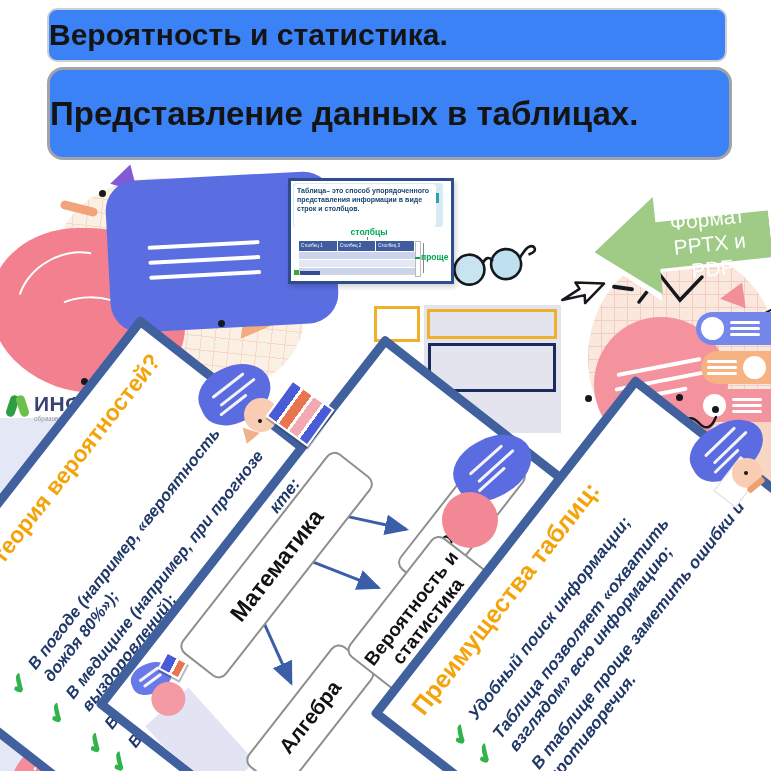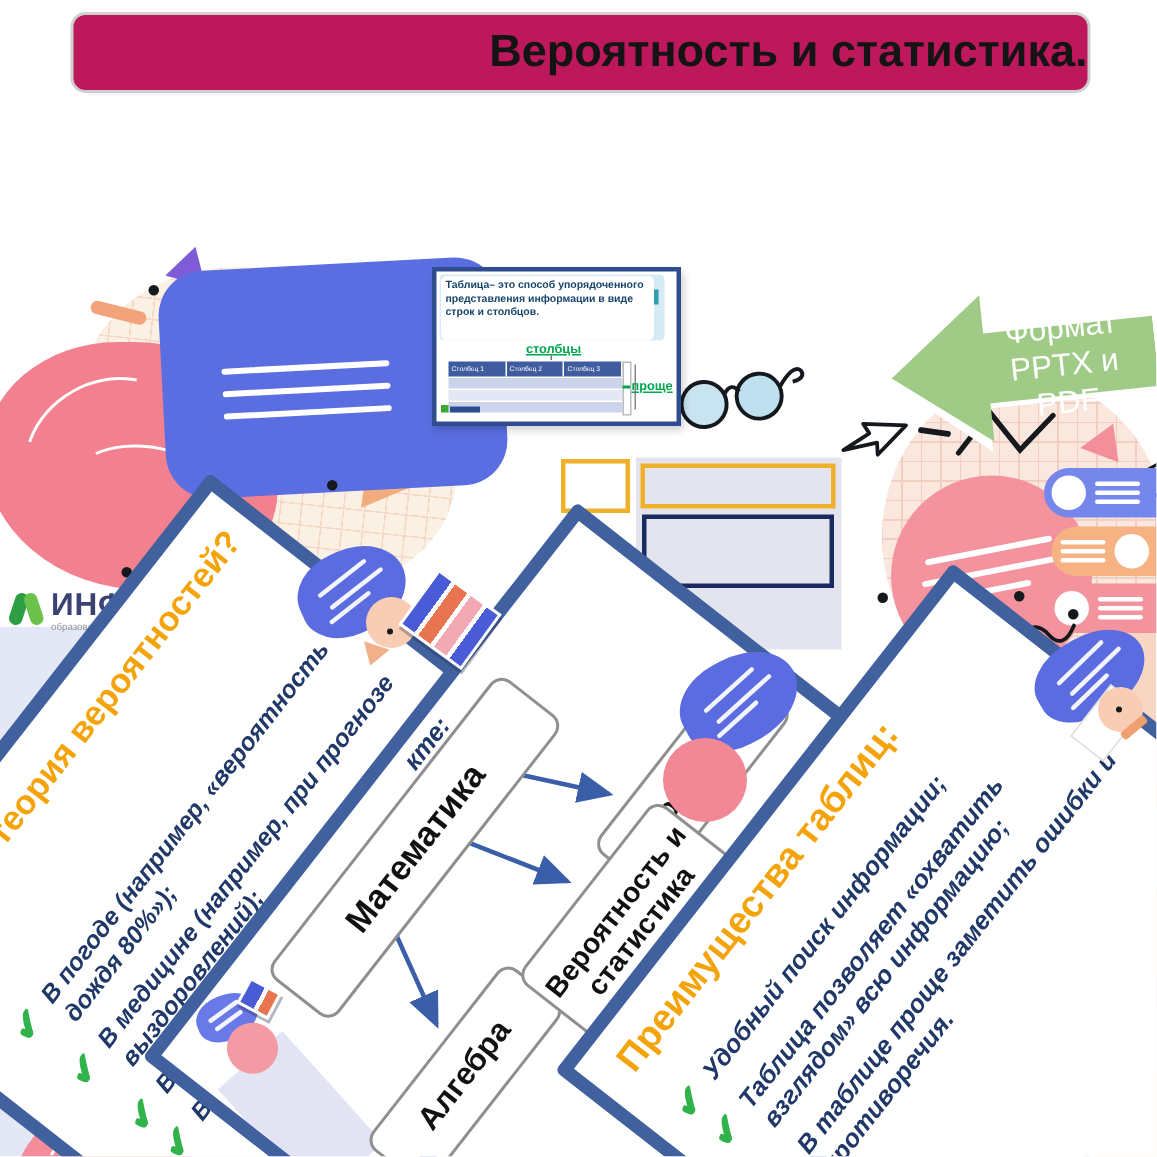--- a/index.html
+++ b/index.html
@@ -1,21 +1,21 @@
 <!DOCTYPE html>
 <html><head>
 <meta charset="utf-8">
 <style>
   html,body{margin:0;padding:0;background:#fff;}
   .stage{position:relative;width:771px;height:771px;overflow:hidden;background:#fff;
          font-family:"Liberation Sans",sans-serif;}
   .abs{position:absolute;}
 
   
-  .banner{position:absolute;background:#be185d;display:flex;align-items:center;justify-content:flex-end;
+  .banner{position:absolute;background:#3b82f6;display:flex;align-items:center;justify-content:flex-start;
           color:#141414;font-weight:700;text-align:center;}
   #banner1{left:47px;top:8px;width:676px;height:50px;border:2px solid #CFCFCF;border-radius:10px;font-size:30px;z-index:20;}
   #banner2{left:47px;top:67px;width:679px;height:87px;border:3px solid #A0A3A8;border-radius:16px;font-size:33px;z-index:20;}
 
   
   .lavender{background:#E4E7F6;}
   #lav-left{left:0;top:418px;width:250px;height:353px;z-index:0;}
   #grid-blob{left:52px;top:180px;width:255px;height:210px;z-index:1;border-radius:45% 55% 40% 60%;
      background-color:#FBF0E4;transform:rotate(6deg);
      background-image:repeating-linear-gradient(0deg,#F5D9C6 0 1px,transparent 1px 14px),
@@ -63,21 +63,21 @@
   .logo-name{font-size:21px;font-weight:800;color:#3A4273;letter-spacing:.5px;line-height:22px;}
   .logo-sub{font-size:6.5px;color:#9A9A9A;}
 
   
   #preview{left:288px;top:178px;width:160px;height:100px;border:3px solid #2F4D8E;background:#fff;z-index:6;
      box-shadow:2px 3px 5px rgba(0,0,0,.18);}
   #pv-panel{left:2px;top:2px;width:150px;height:44px;background:#D7EBF5;border-radius:3px;}
   #pv-text{left:1px;top:1px;width:136px;height:39px;background:#fff;border-radius:4px;padding:2px 3px;
      font-size:7px;font-weight:700;color:#17456E;line-height:1.3;}
   #pv-cursor{left:143px;top:10px;width:2.5px;height:10px;background:#2E9FB0;}
-  .pv-green{color:#00A651;font-weight:700;font-size:8.5px;text-decoration:underline;}
+  .pv-green{color:#00A651;font-weight:700;font-size:8.5px;}
   #pv-cols{left:28px;top:46px;width:100px;text-align:center;}
   #pv-tickv{left:76px;top:56px;width:1px;height:3px;background:#777;}
   #pv-table{left:8px;top:60px;width:116px;}
   #pv-head{display:flex;height:10px;background:#3F5C9F;}
   #pv-head div{flex:1;border-right:1px solid #fff;color:#fff;font-size:4.5px;line-height:10px;padding-left:2px;overflow:hidden;white-space:nowrap;}
   .pv-row{height:7px;margin-top:1px;}
   #pv-scroll{left:124px;top:60px;width:4px;height:34px;background:#fff;border:1px solid #BBB;}
   #pv-brk{left:132px;top:62px;width:1px;height:30px;background:#888;}
   #pv-dash{left:124px;top:76px;width:5px;height:1.5px;background:#00A651;}
   #pv-rows{left:130px;top:71px;}
@@ -354,14 +354,17 @@
     </div>
     <div class="abs" style="left:716px;top:468px;width:42px;height:26px;background:#fff;border:1px solid #DDD;transform:rotate(-52deg);"></div>
     <div class="face" style="left:732px;top:458px;width:30px;height:30px;"></div>
     <div class="eye" style="left:744px;top:471px;"></div>
     <div class="abs" style="left:746px;top:482px;width:20px;height:6px;background:#F0A070;border-radius:2px;transform:rotate(-40deg);"></div>
   </div>
 
   <div class="banner" id="banner1">
     <span>Вероятность и статистика.</span>
   </div>
+  <div class="banner" id="banner2">
+    <span>Представление данных в таблицах.</span>
+  </div>
 
 </div>
 
 </body></html>

